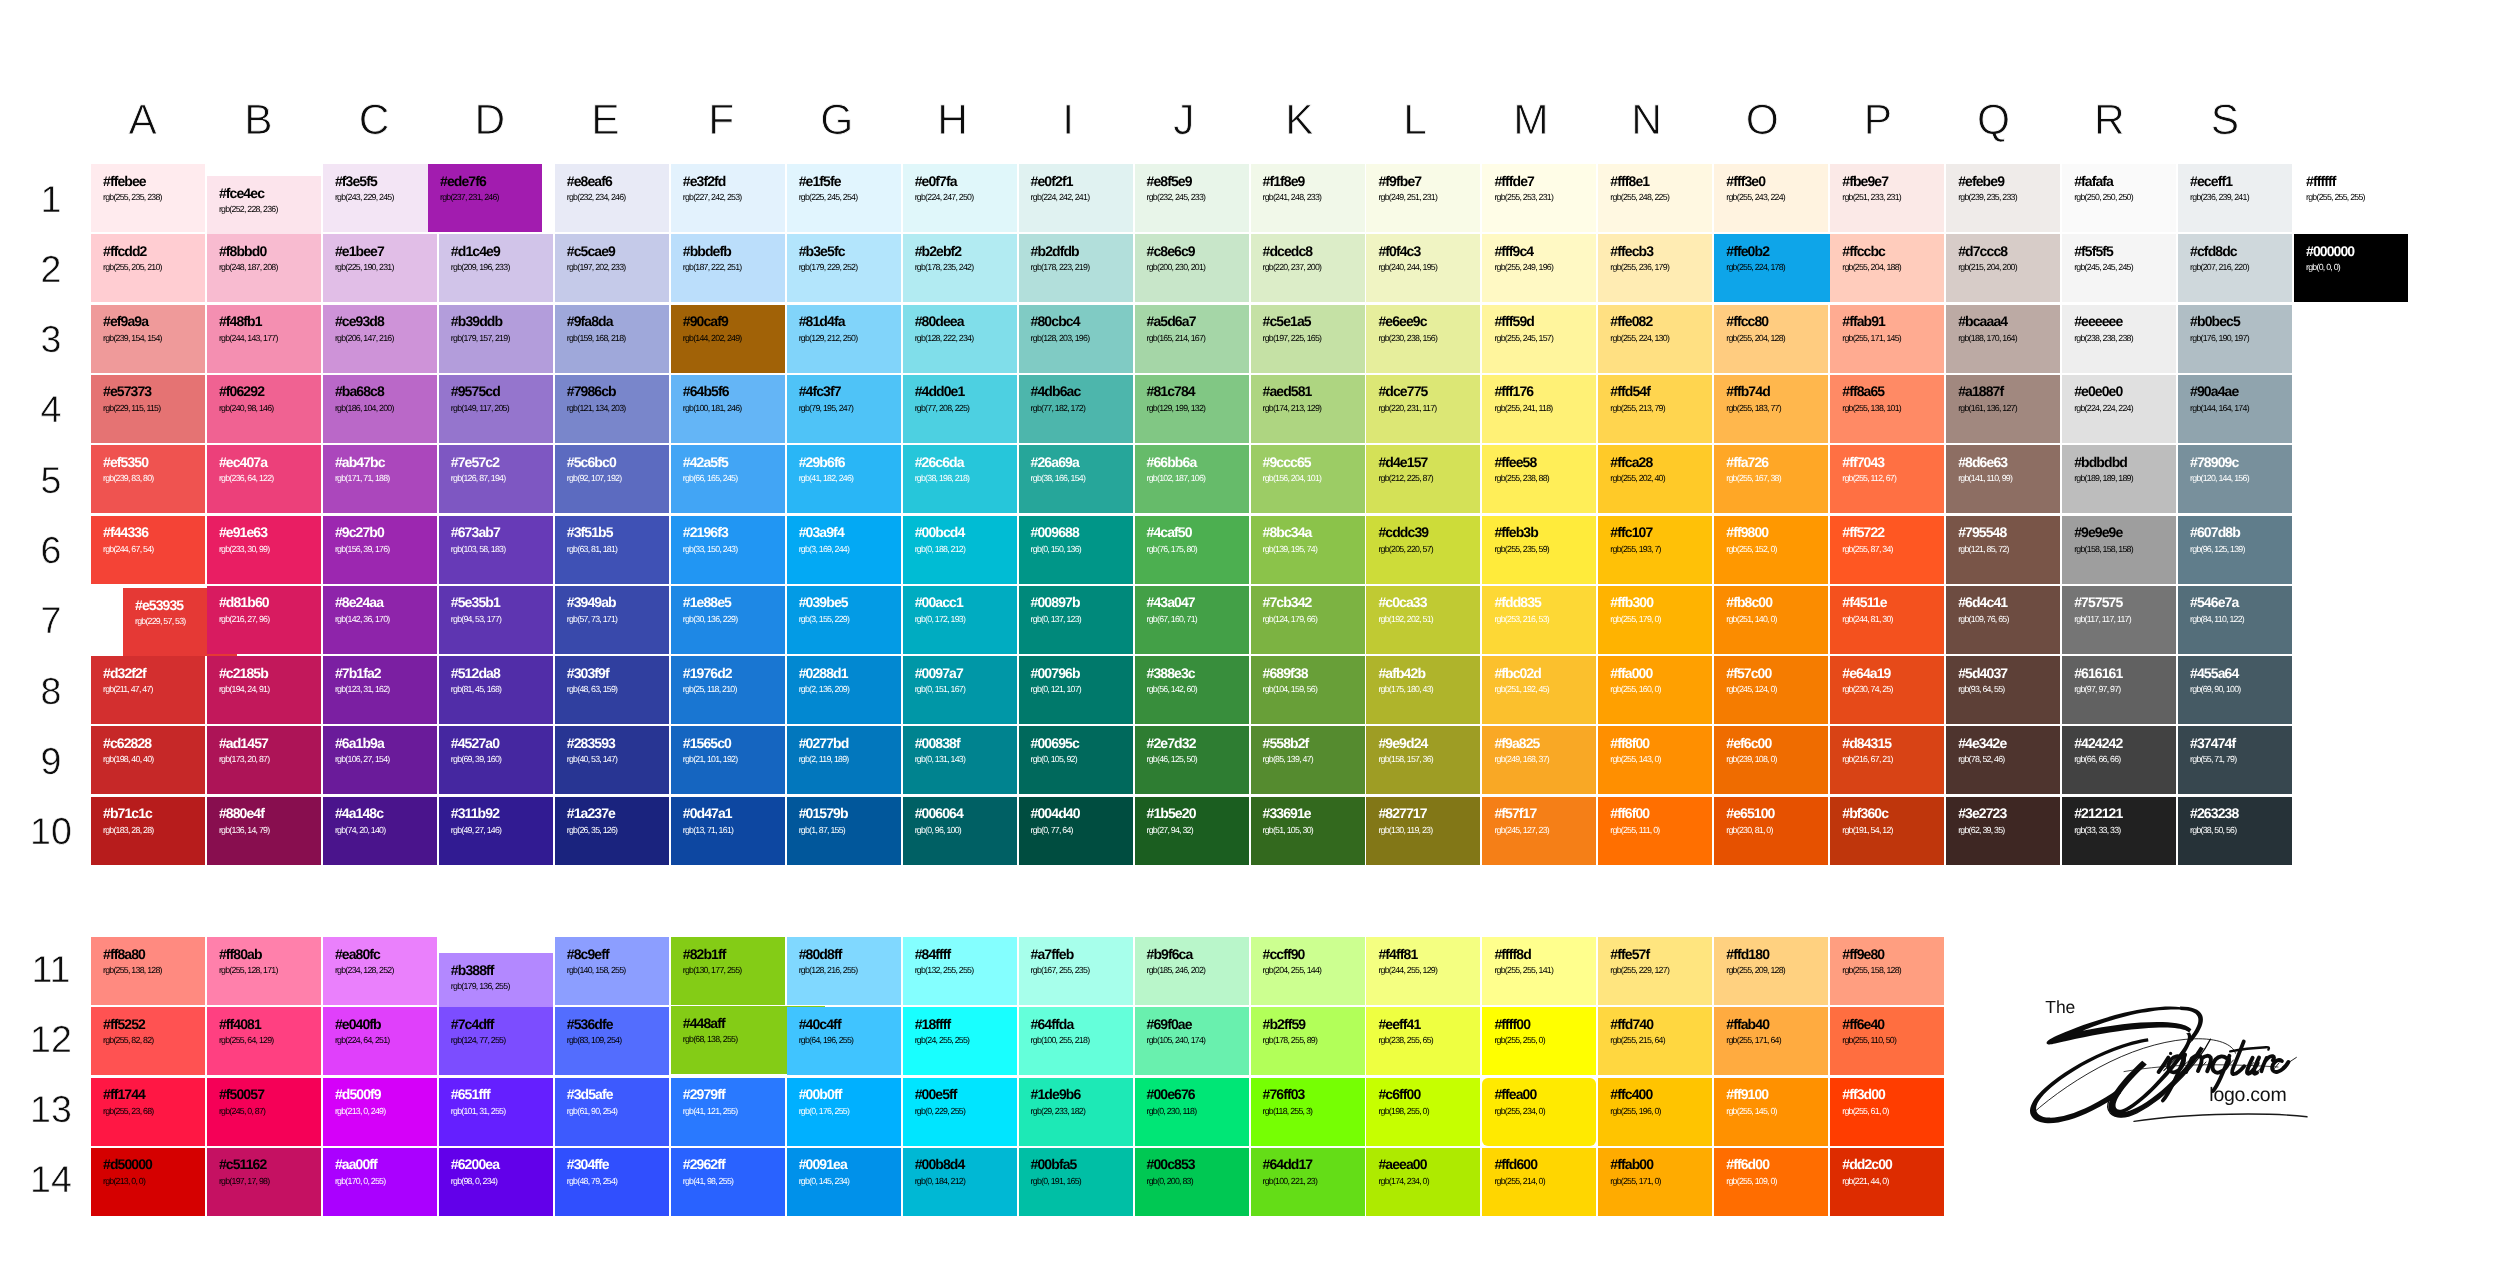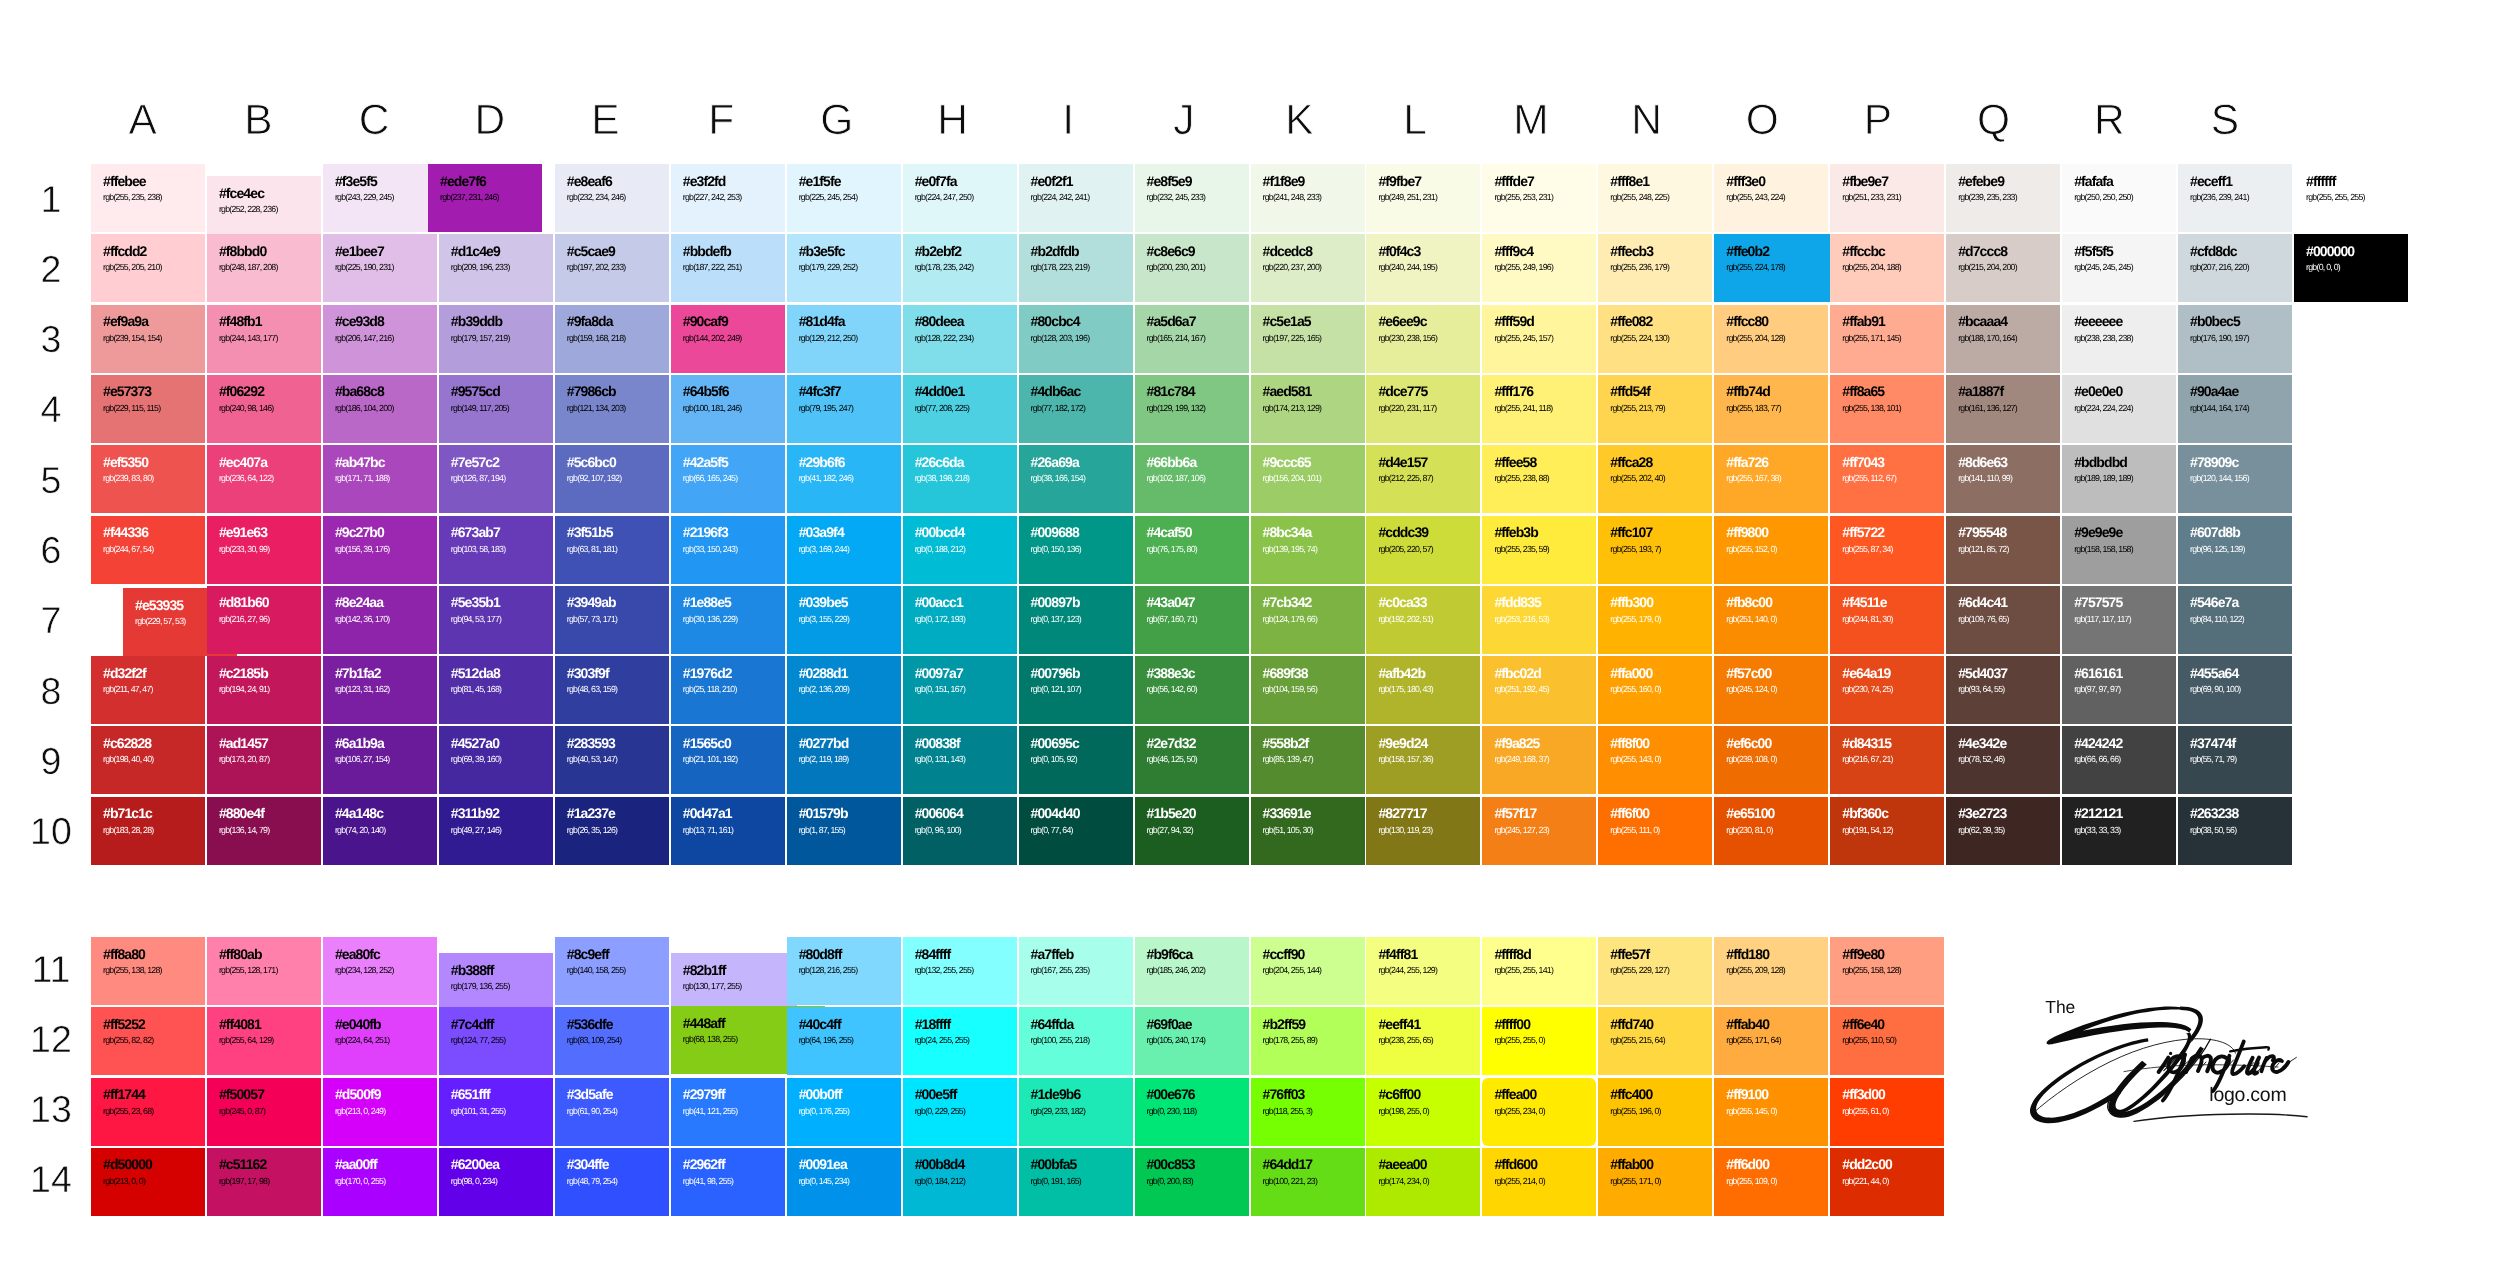--- a/index.html
+++ b/index.html
@@ -249,21 +249,21 @@
         <div class="rg">rgb(206, 147, 216)</div>
       </div>
       <div class="cell dark" style="left: 347.85px; top: 140.6px; background: rgb(179, 157, 219);">
         <div class="hx">#b39ddb</div>
         <div class="rg">rgb(179, 157, 219)</div>
       </div>
       <div class="cell dark" style="left: 463.8px; top: 140.6px; background: rgb(159, 168, 218);">
         <div class="hx">#9fa8da</div>
         <div class="rg">rgb(159, 168, 218)</div>
       </div>
-      <div class="cell dark" style="left: 579.75px; top: 140.6px; background: #ec4899;">
+      <div class="cell dark" style="left: 579.75px; top: 140.6px; background: #a16207;">
         <div class="hx">#90caf9</div>
         <div class="rg">rgb(144, 202, 249)</div>
       </div>
       <div class="cell dark" style="left: 695.7px; top: 140.6px; background: rgb(129, 212, 250);">
         <div class="hx">#81d4fa</div>
         <div class="rg">rgb(129, 212, 250)</div>
       </div>
       <div class="cell dark" style="left: 811.65px; top: 140.6px; background: rgb(128, 222, 234);">
         <div class="hx">#80deea</div>
         <div class="rg">rgb(128, 222, 234)</div>
@@ -859,21 +859,21 @@
         <div class="rg">rgb(234, 128, 252)</div>
       </div>
       <div class="cell dark" style="left: 347.85px; top: 0px; background: rgb(179, 136, 255); margin-top: 16px;">
         <div class="hx">#b388ff</div>
         <div class="rg">rgb(179, 136, 255)</div>
       </div>
       <div class="cell dark" style="left: 463.8px; top: 0px; background: rgb(140, 158, 255);">
         <div class="hx">#8c9eff</div>
         <div class="rg">rgb(140, 158, 255)</div>
       </div>
-      <div class="cell dark" style="left: 579.75px; top: 16px; background: #c4b5fd; padding-left: 12px;">
+      <div class="cell dark" style="left: 579.75px; top: 0px; background: #84cc16;">
         <div class="hx">#82b1ff</div>
         <div class="rg">rgb(130, 177, 255)</div>
       </div>
       <div class="cell dark" style="left: 695.7px; top: 0px; background: rgb(128, 216, 255);">
         <div class="hx">#80d8ff</div>
         <div class="rg">rgb(128, 216, 255)</div>
       </div>
       <div class="cell dark" style="left: 811.65px; top: 0px; background: rgb(132, 255, 255);">
         <div class="hx">#84ffff</div>
         <div class="rg">rgb(132, 255, 255)</div>

